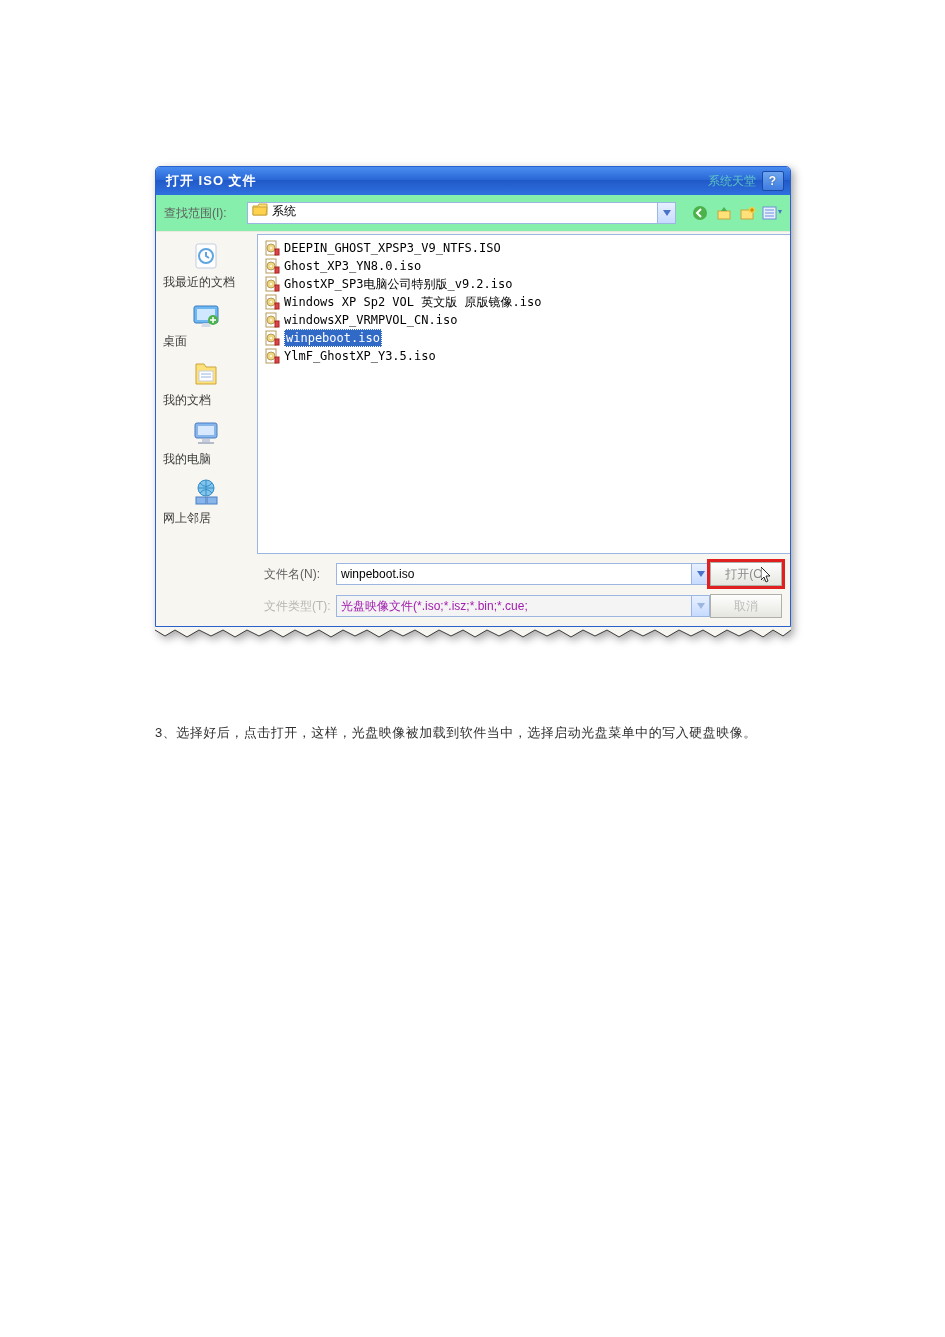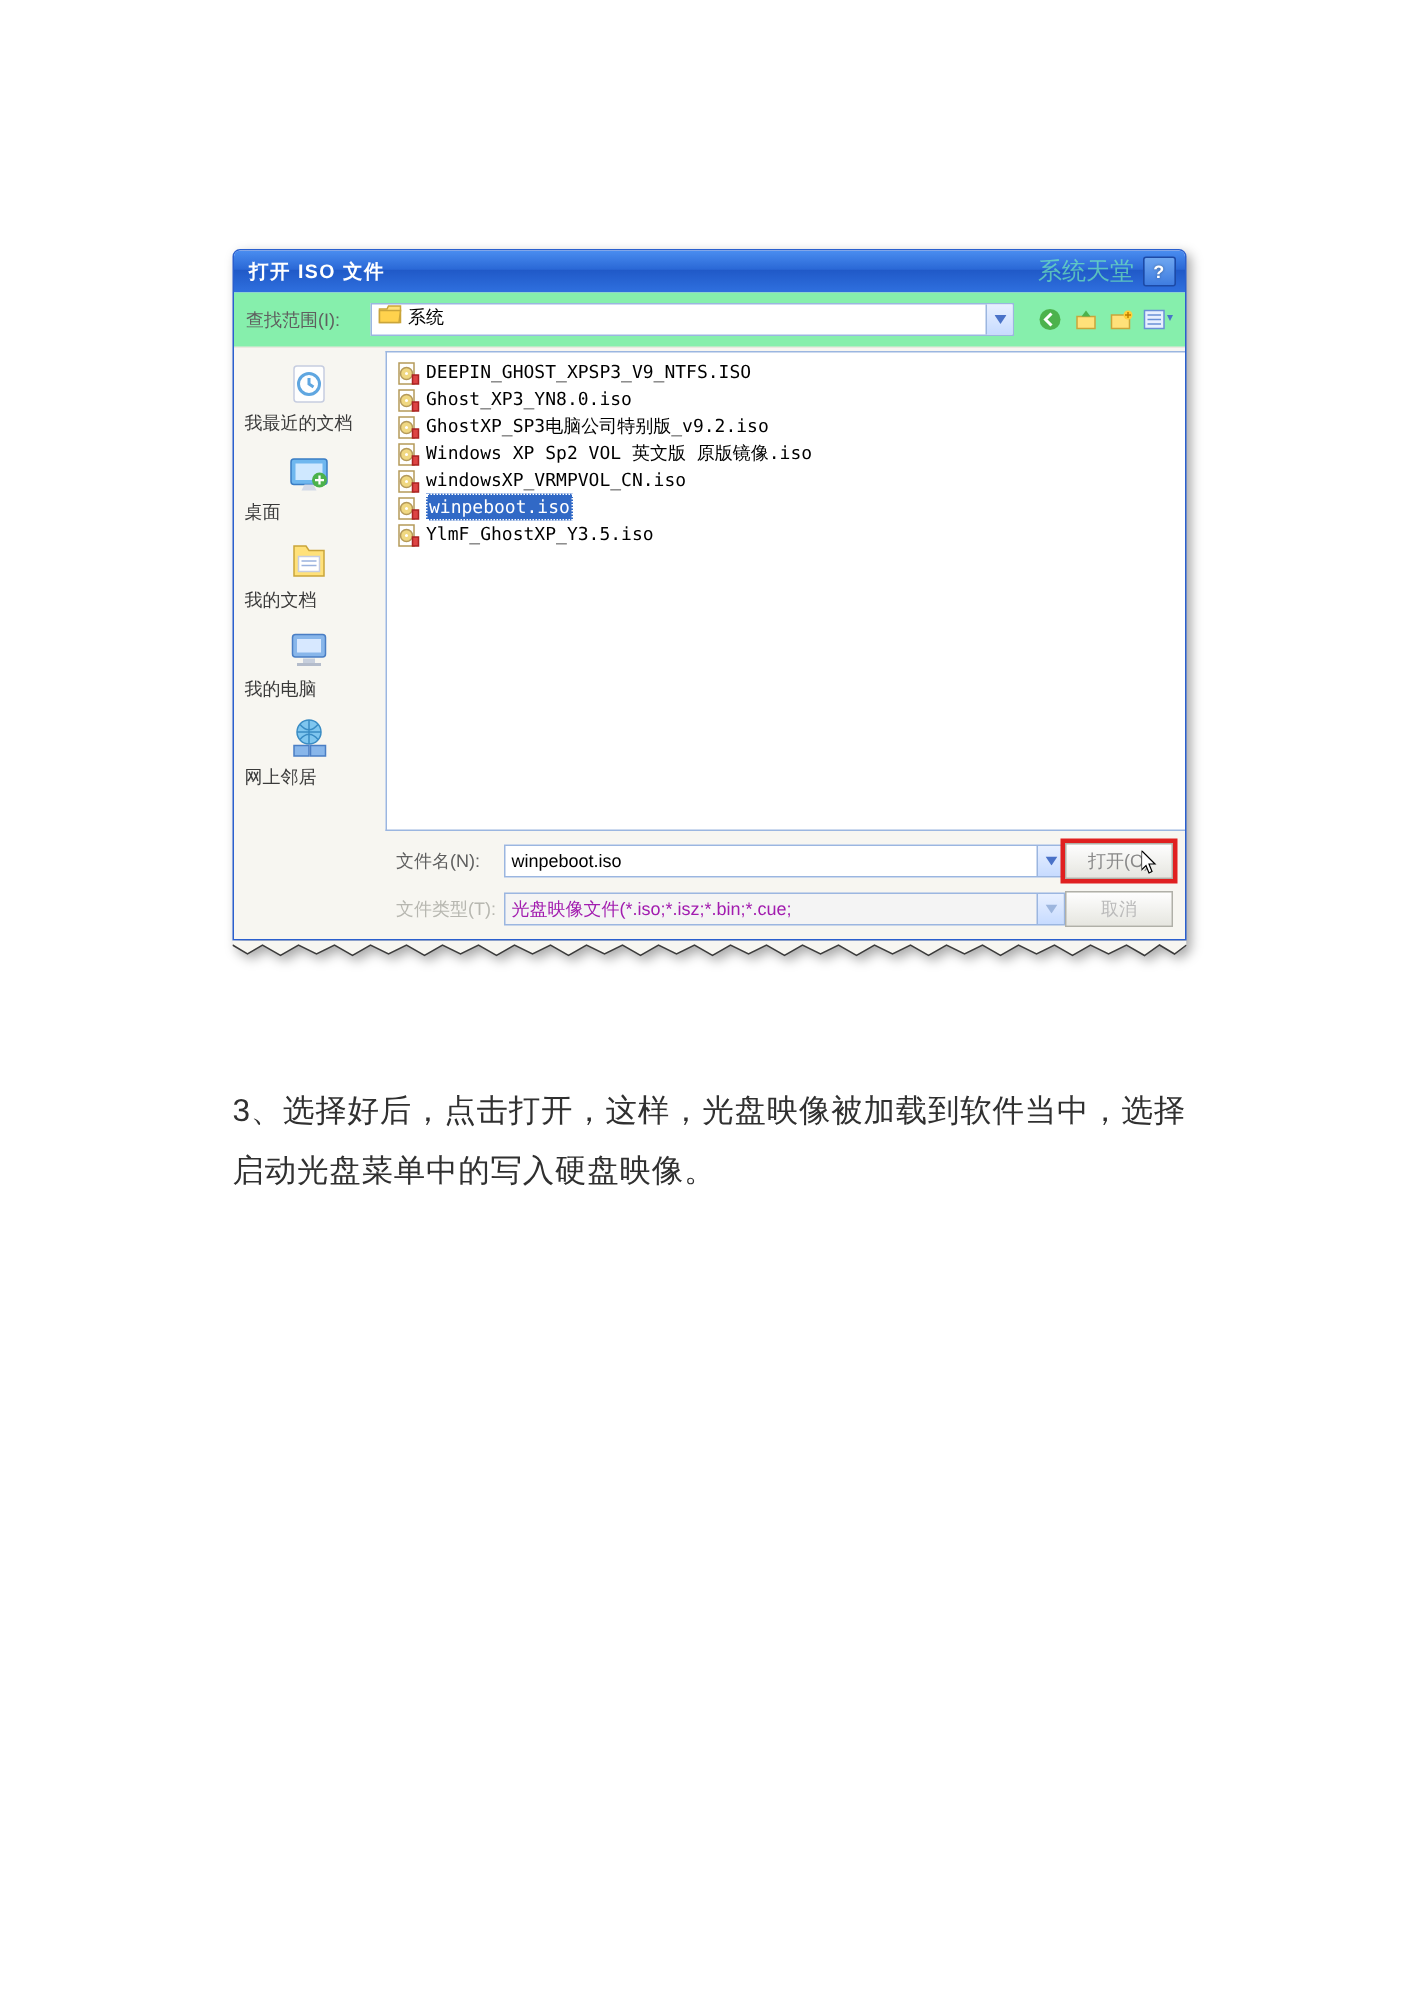--- a/index.html
+++ b/index.html
@@ -39,21 +39,21 @@
     justify-content: space-between;
   }
   .titlebar .right {
     display: flex;
     align-items: center;
     gap: 6px;
   }
   .brand {
     color: #7dffb5;
     opacity: 0.6;
-    font-size: 16px;
+    font-size: 12px;
     font-weight: normal;
     letter-spacing: 0;
   }
   .help-btn {
     width: 20px;
     height: 18px;
     background: linear-gradient(to bottom, #6ea6f0, #3f7de0);
     border: 1px solid #1d4aa6;
     border-radius: 2px;
     display: flex;
@@ -151,21 +151,21 @@
     flex: 1;
     background: #fff;
     border: 1px solid #9bb6e0;
     border-right: none;
     margin: 2px 0 2px 0;
     padding: 4px 6px;
     min-height: 310px;
   }
   .file-item {
     display: flex;
-    align-items: flex-end;
+    align-items: center;
     gap: 4px;
     font-family: "MS Sans Serif", "SimSun", monospace;
     font-size: 12px;
     line-height: 18px;
     height: 18px;
     color: #000;
   }
   .file-item.selected .fname {
     background: #3169c6;
     color: #fff;
@@ -230,21 +230,21 @@
   }
   .torn-edge {
     width: 636px;
     height: 14px;
     position: relative;
   }
   .torn-edge svg { display:block; }
 
   .caption {
     margin-top: 80px;
-    font-size: 21px;
+    font-size: 13px;
     color: #303030;
     line-height: 1.9;
     letter-spacing: 0.5px;
     max-width: 640px;
   }
 
   
   .folder-ico svg, .pico svg, .file-ico svg { display:block }
 </style>
 </head>

